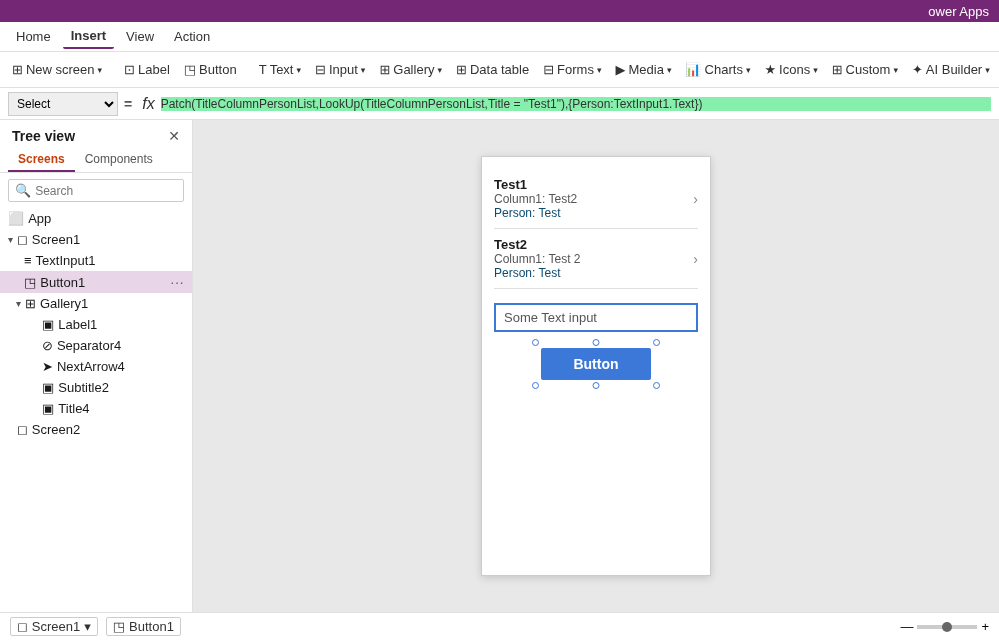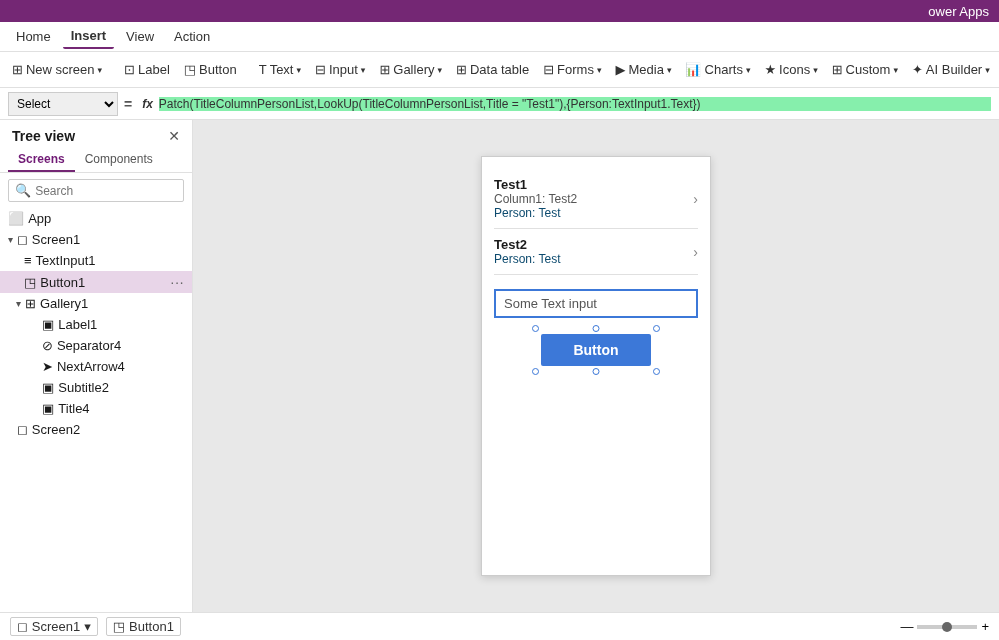--- a/index.html
+++ b/index.html
@@ -79,25 +79,25 @@
       font-size: 12px;
       height: 24px;
     }
     .formula-equals {
       font-size: 14px;
       color: #555;
       font-weight: 600;
       padding: 0 4px;
     }
     .formula-fx {
-      font-size: 12px;
+      font-size: 16px;
       font-style: italic;
       color: #333;
       padding: 0 4px;
-      font-weight: 700;
+      font-weight: 400;
     }
     .formula-input {
       flex: 1;
       border: none;
       outline: none;
       font-size: 12px;
       color: #333;
       background: #86efac;
       font-family: 'Segoe UI', sans-serif;
     }
@@ -138,21 +138,21 @@
       padding: 0 8px;
     }
     .sidebar-tab {
       padding: 4px 10px;
       font-size: 12px;
       cursor: pointer;
       color: #555;
       border-bottom: 2px solid transparent;
     }
     .sidebar-tab.active {
-      color: #701a75;
+      color: #c2410c;
       border-bottom: 2px solid #742774;
       font-weight: 600;
     }
     .sidebar-search {
       margin: 6px 8px;
       display: flex;
       align-items: center;
       border: 1px solid #ccc;
       border-radius: 2px;
       padding: 3px 6px;
@@ -470,20 +470,21 @@
       <div class="gallery-item">
         <div class="gallery-item-title">Test1</div>
         <div class="gallery-item-sub">Column1: Test2</div>
         <div class="gallery-item-person">Person: Test</div>
         <span class="gallery-chevron">›</span>
       </div>
 
       
       <div class="gallery-item">
         <div class="gallery-item-title">Test2</div>
+        <div class="gallery-item-sub">Column1: Test 2</div>
         <div class="gallery-item-person">Person: Test</div>
         <span class="gallery-chevron">›</span>
       </div>
 
       
       <input class="canvas-text-input" type="text" value="Some Text input" style="">
 
       
       <div class="button-container">
         <div style="position:relative; display:inline-block;">

